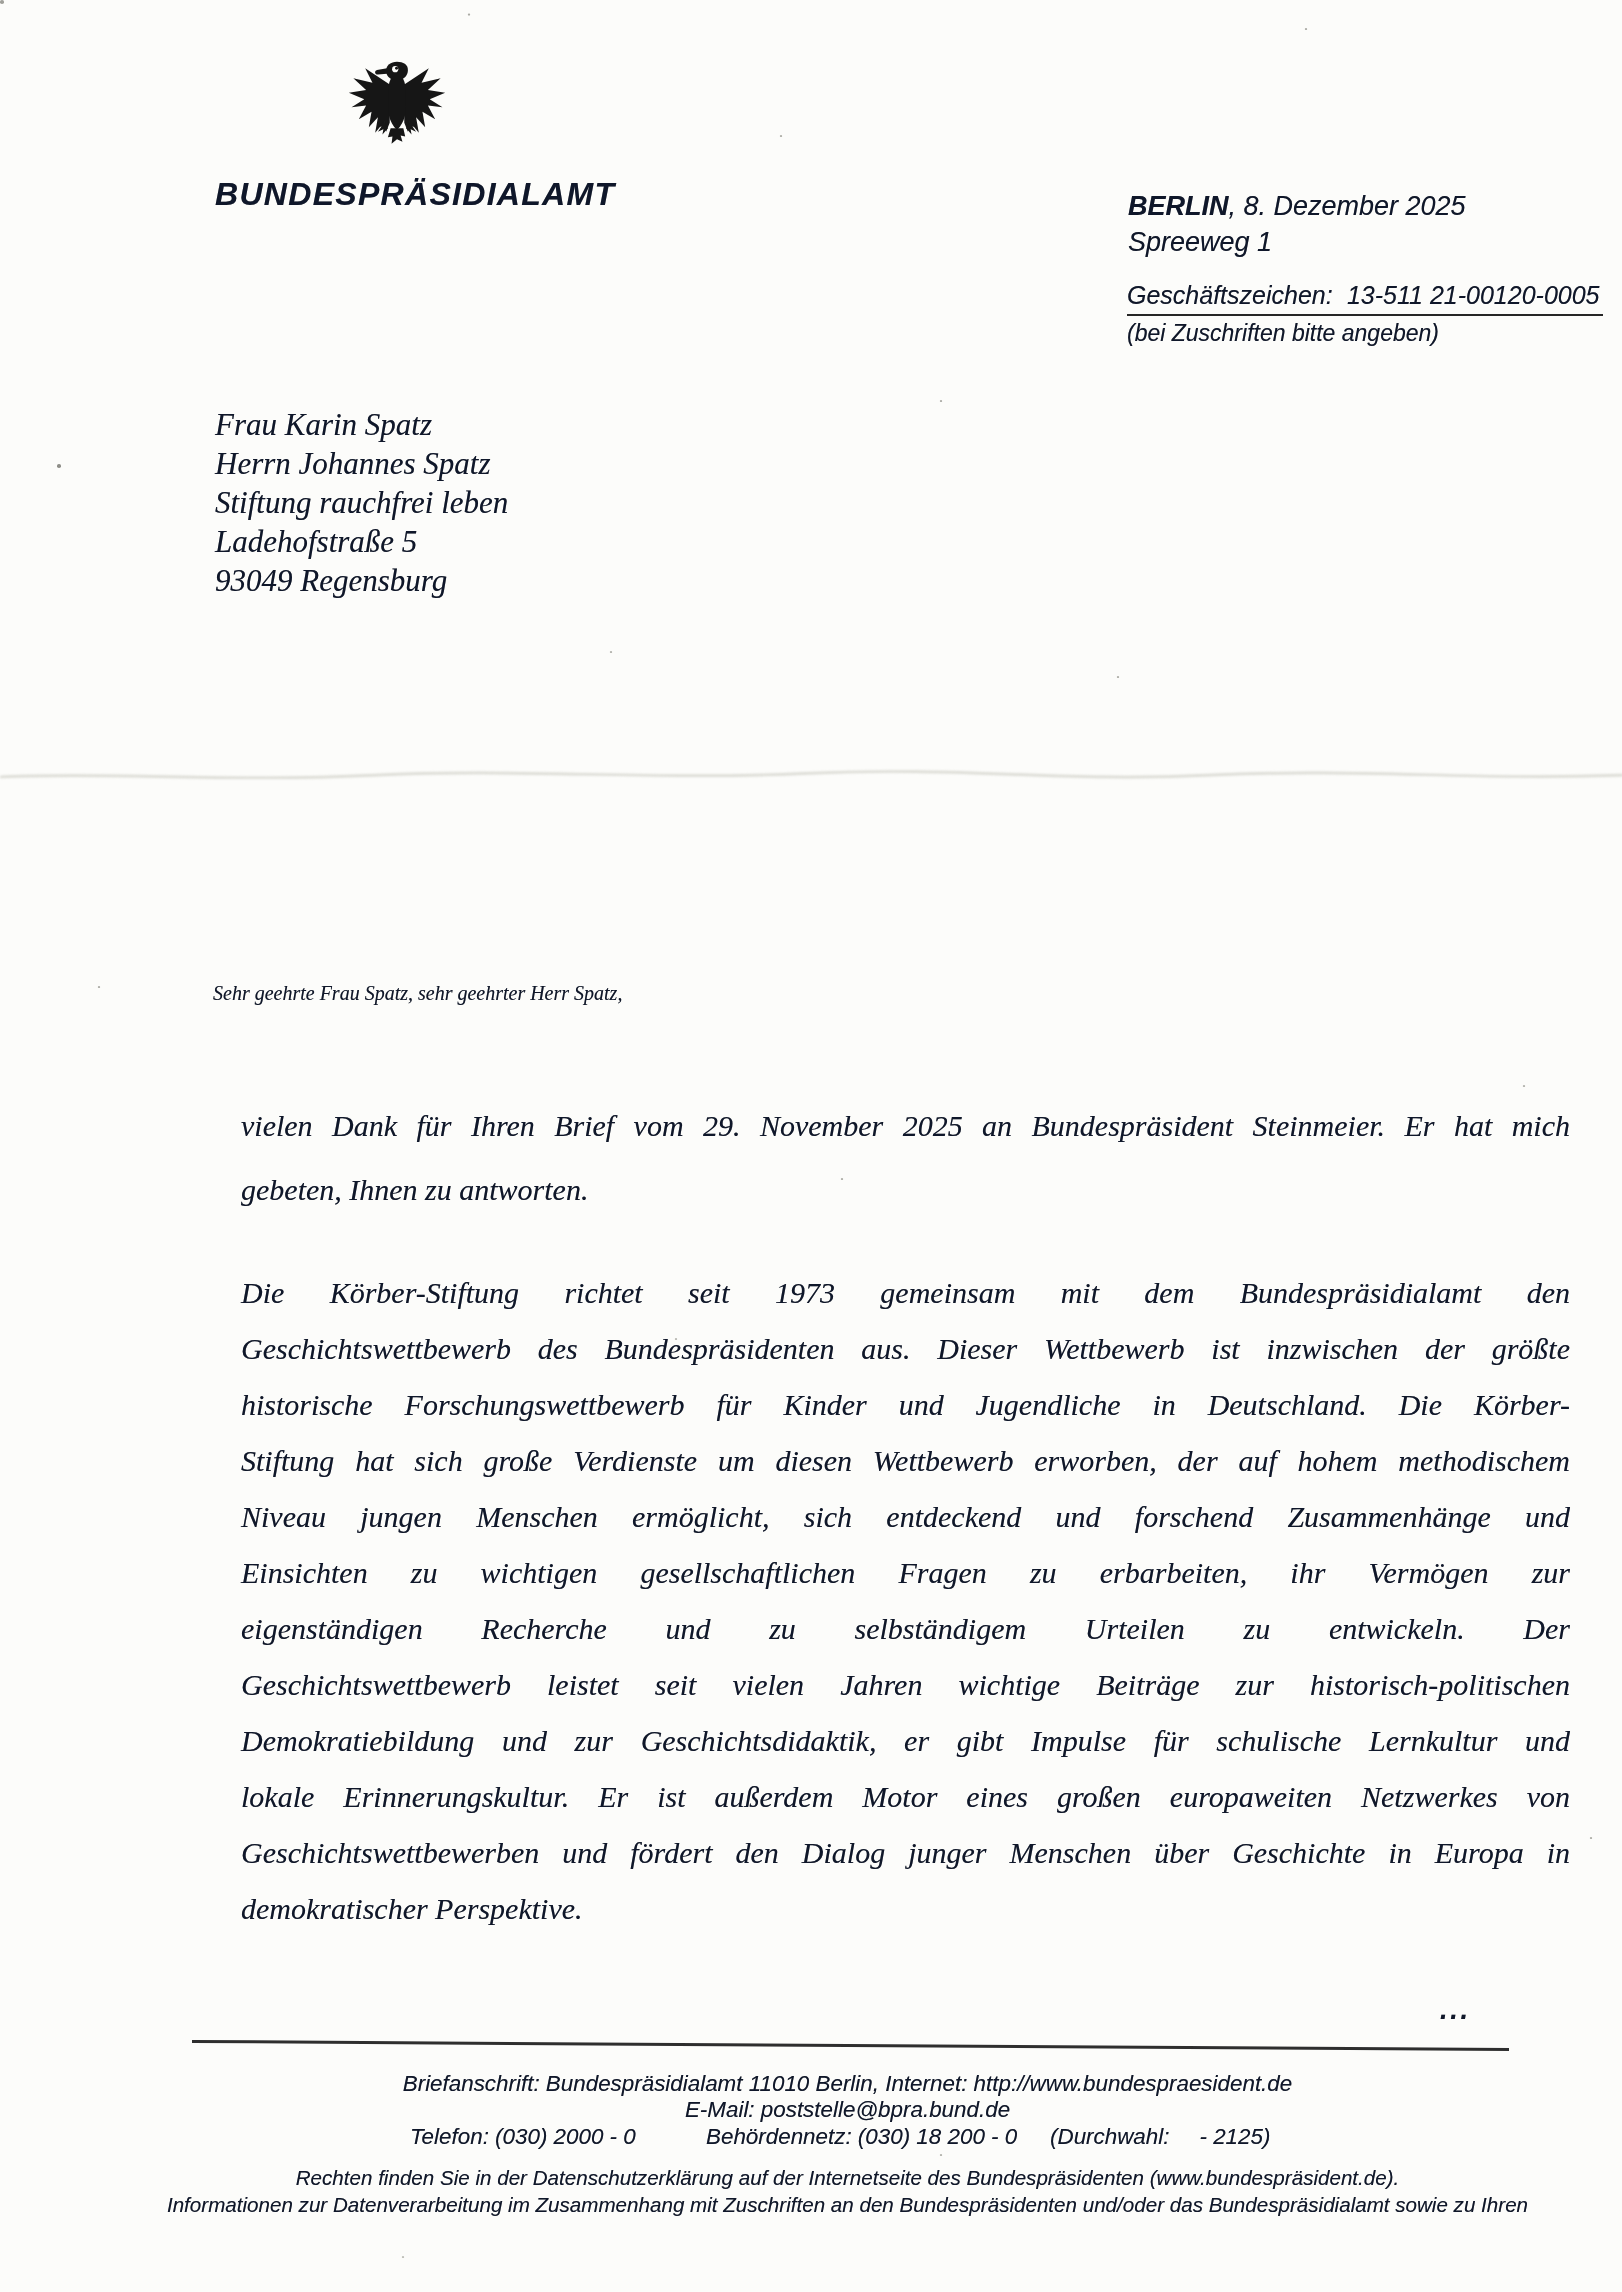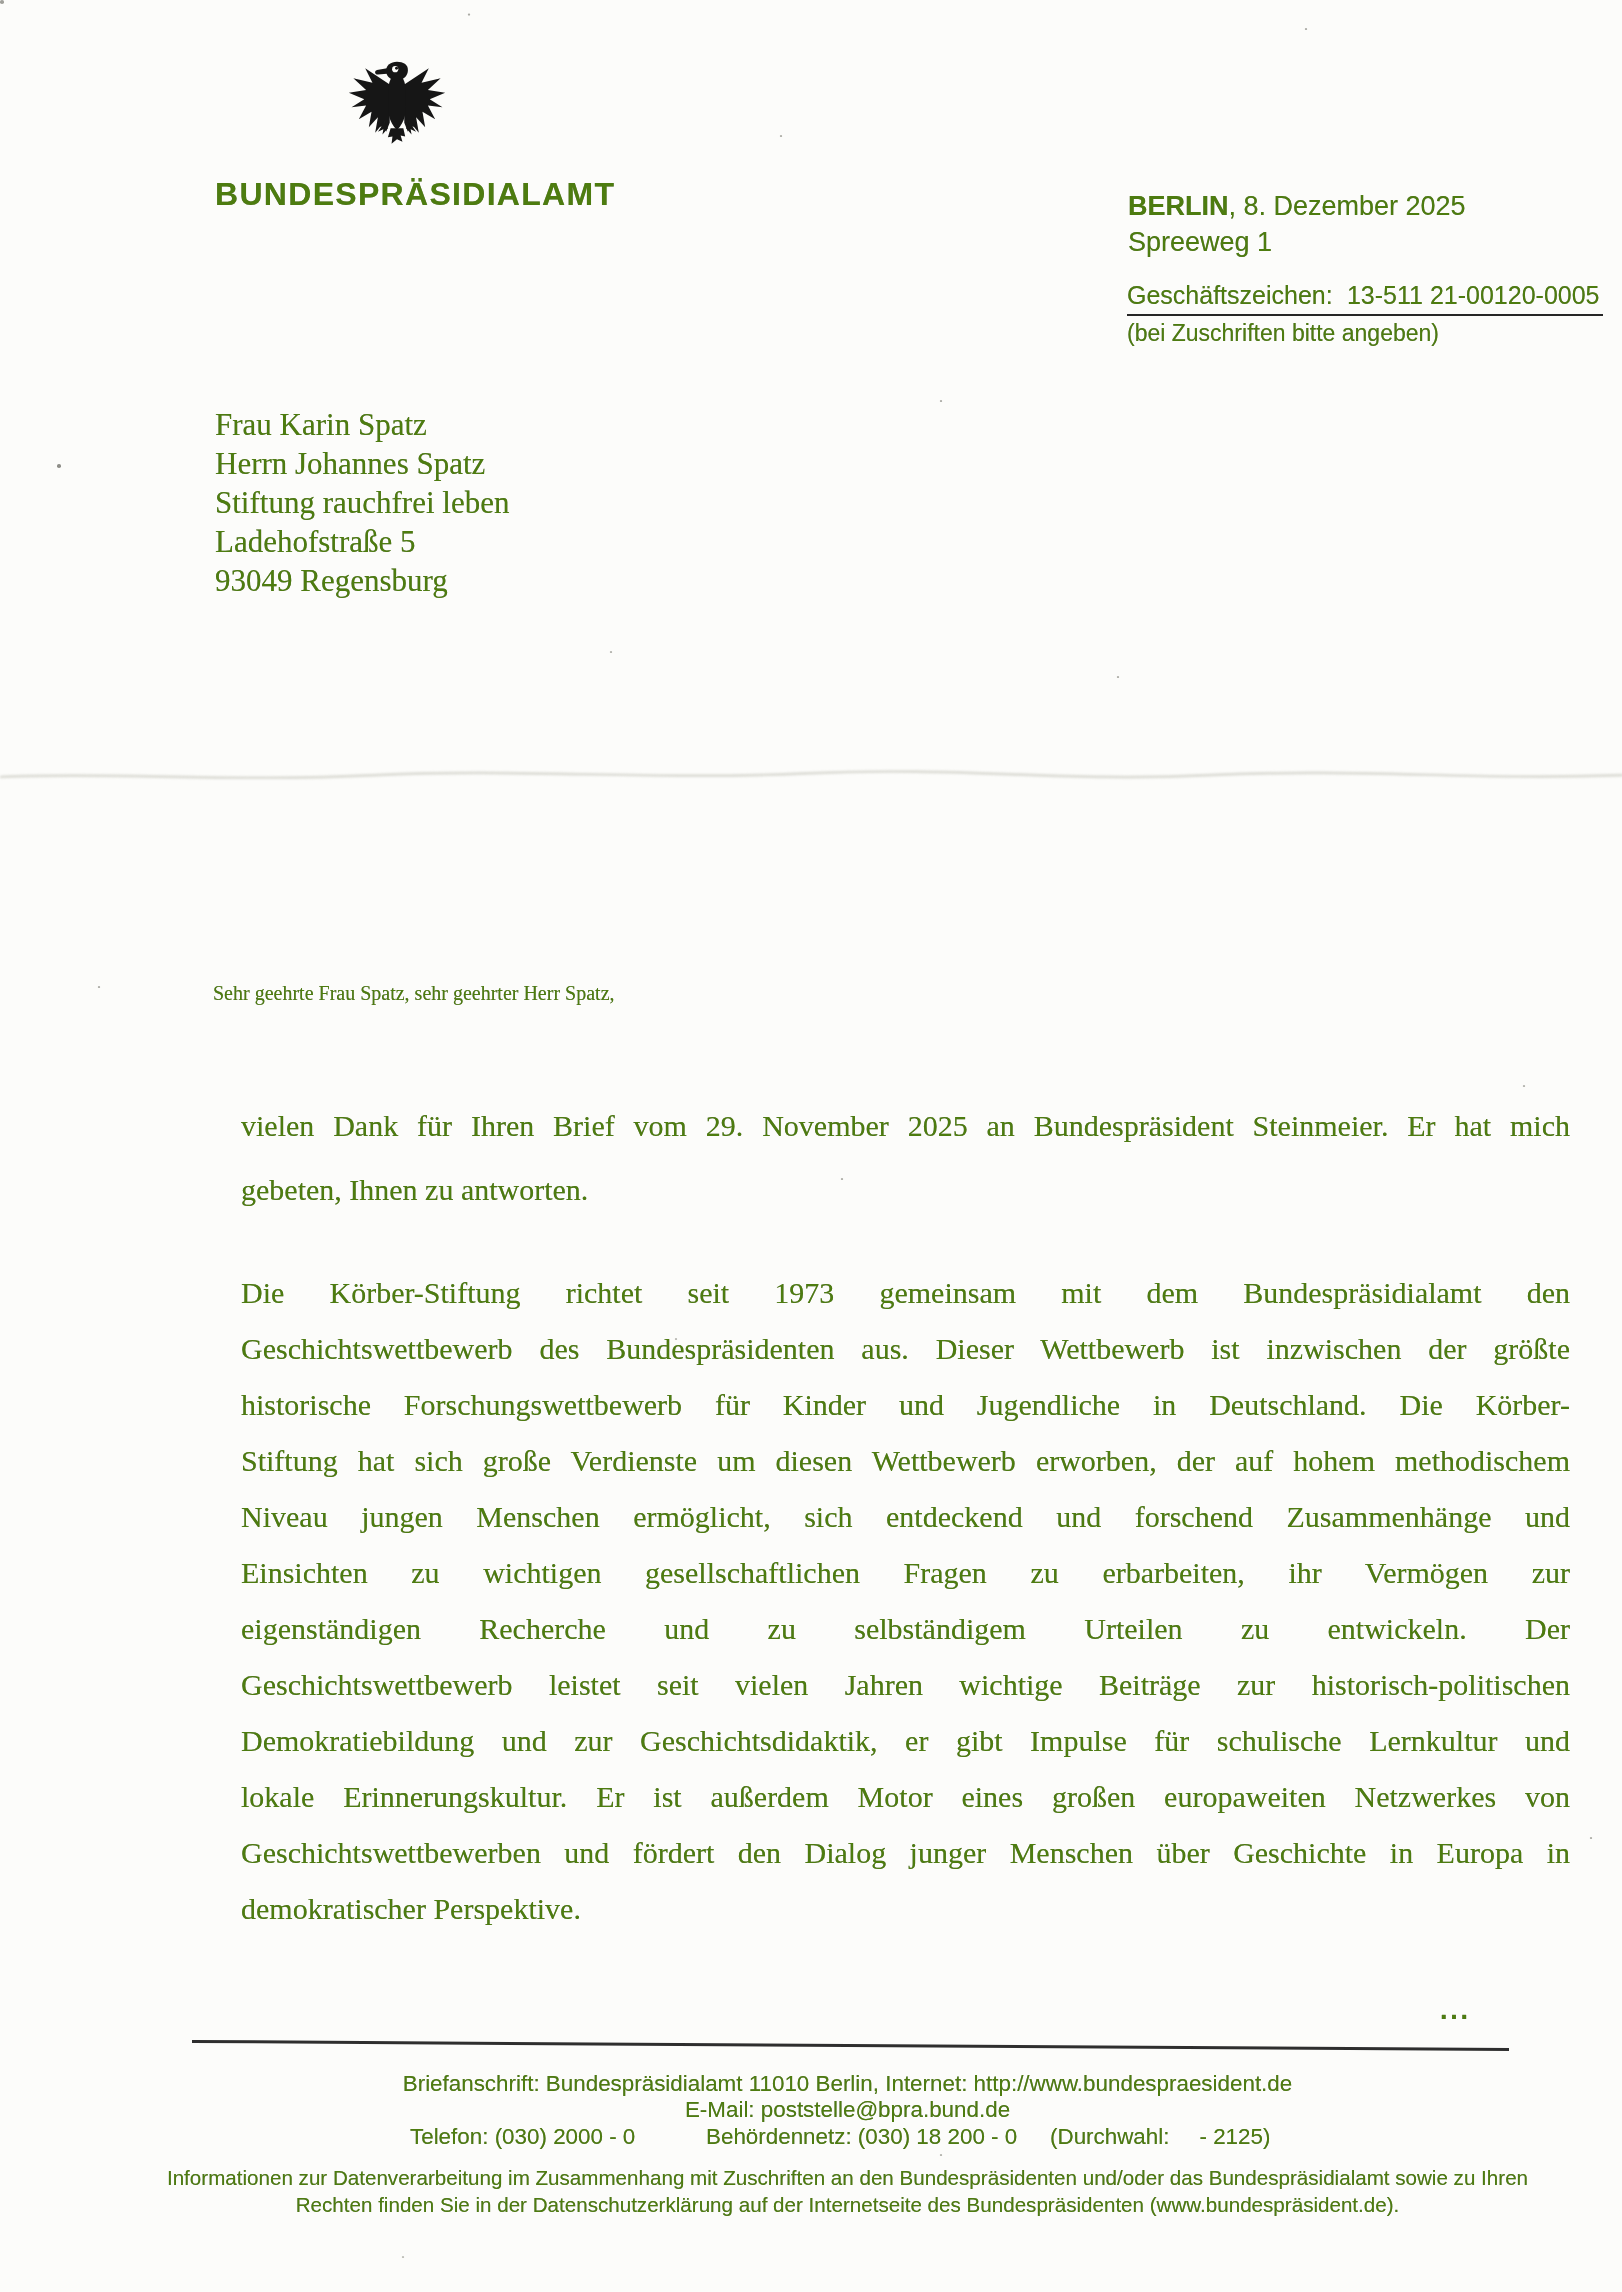--- a/index.html
+++ b/index.html
@@ -4,21 +4,21 @@
 <style>
   html,body{margin:0;padding:0;background:#e8e8e6;}
   .page{
     position:relative;
     width:1623px;height:2293px;
     background:#fcfcfa;
     overflow:hidden;
     font-family:"Liberation Serif","DejaVu Serif",serif;
     color:#1b1b1b;
   }
-  .ink{color:#4d7c0f;text-shadow:0 0 0.5px rgba(20,20,20,.45);}
+  .ink{color:#0f172a;text-shadow:0 0 0.5px rgba(20,20,20,.45);font-style:italic;}
   .sans{font-family:"Liberation Sans","DejaVu Sans",sans-serif;}
   .abs{position:absolute;}
 
   
   .eagle{left:347px;top:59px;width:100px;height:93px;}
   .org-name{
     left:215px;top:176px;
     font-weight:bold;font-size:32px;letter-spacing:1.3px;
   }
   .date-block{left:1128px;top:188px;font-size:27px;line-height:36px;}
@@ -171,18 +171,18 @@
 
   <div class="abs cont-mark sans ink">...</div>
 
   <div class="abs footer-rule"></div>
   <div class="abs footer-line f1 sans ink">Briefanschrift: Bundespräsidialamt 11010 Berlin, Internet: http://www.bundespraesident.de</div>
   <div class="abs footer-line f2 sans ink">E-Mail: poststelle@bpra.bund.de</div>
   <div class="abs fphone sans ink">Telefon: (030) 2000 - 0</div>
   <div class="abs fnet sans ink">Behördennetz: (030) 18 200 - 0</div>
   <div class="abs fext sans ink"><span>(Durchwahl:</span><span class="gap"></span><span>- 2125)</span></div>
   <div class="abs privacy sans ink">
+    <div>Rechten finden Sie in der Datenschutzerklärung auf der Internetseite des Bundespräsidenten (www.bundespräsident.de).</div>
     <div>Informationen zur Datenverarbeitung im Zusammenhang mit Zuschriften an den Bundespräsidenten und/oder das Bundespräsidialamt sowie zu Ihren</div>
-    <div>Rechten finden Sie in der Datenschutzerklärung auf der Internetseite des Bundespräsidenten (www.bundespräsident.de).</div>
   </div>
 
 </div>
 
 
 </body></html>

